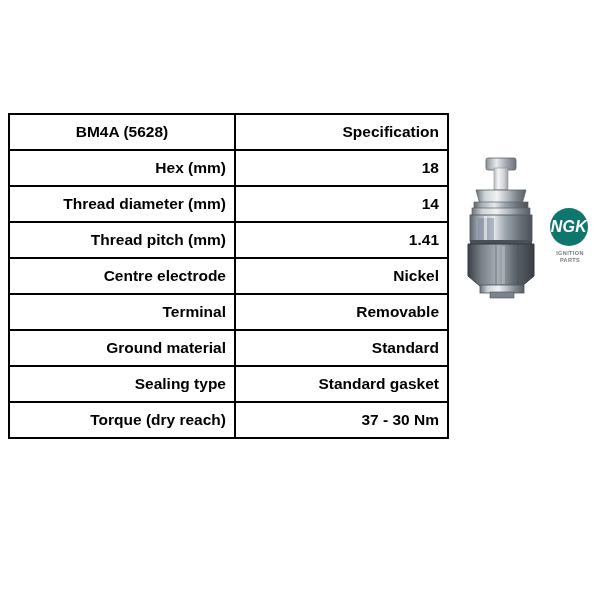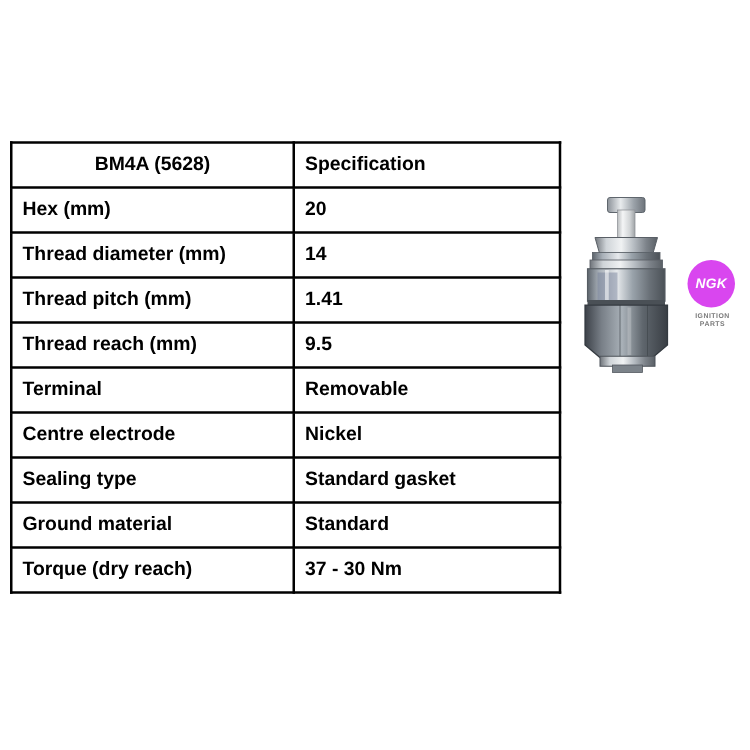--- a/index.html
+++ b/index.html
@@ -36,25 +36,25 @@
     height: 34px;
     padding: 0 8px;
     font-size: 15.5px;
     font-weight: bold;
     color: #000000;
     line-height: 1.1;
     vertical-align: middle;
   }
   td.label-cell {
     width: 208px;
-    text-align: left;
+    text-align: right;
   }
   td.value-cell {
     width: 195px;
-    text-align: left;
+    text-align: right;
   }
   tr.header-row td.label-cell {
     text-align: center;
   }
   
   .plug-figure {
     position: absolute;
     left: 440px;
     top: 152px;
     width: 130px;
@@ -63,23 +63,23 @@
   .plug-svg {
     display: block;
   }
   .ngk-badge {
     position: absolute;
     left: 110px;
     top: 56px;
     width: 38px;
     height: 38px;
     border-radius: 50%;
-    background: #d946ef;
+    background: #0f766e;
     color: #ffffff;
-    font-size: 11px;
+    font-size: 16px;
     font-weight: bold;
     font-style: italic;
     display: flex;
     align-items: center;
     justify-content: center;
     letter-spacing: 0.3px;
     text-align: center;
   }
   .ngk-caption {
     position: absolute;
@@ -101,49 +101,45 @@
 
   <div class="spec-table-wrap">
     <table class="spec-table">
       <tbody>
         <tr class="header-row">
           <td class="label-cell">BM4A (5628)</td>
           <td class="value-cell">Specification</td>
         </tr>
         <tr>
           <td class="label-cell">Hex (mm)</td>
-          <td class="value-cell">20</td>
+          <td class="value-cell">18</td>
         </tr>
         <tr>
           <td class="label-cell">Thread diameter (mm)</td>
           <td class="value-cell">14</td>
         </tr>
         <tr>
           <td class="label-cell">Thread pitch (mm)</td>
           <td class="value-cell">1.41</td>
         </tr>
         <tr>
-          <td class="label-cell">Thread reach (mm)</td>
-          <td class="value-cell">9.5</td>
+          <td class="label-cell">Centre electrode</td>
+          <td class="value-cell">Nickel</td>
         </tr>
         <tr>
           <td class="label-cell">Terminal</td>
           <td class="value-cell">Removable</td>
         </tr>
         <tr>
-          <td class="label-cell">Centre electrode</td>
-          <td class="value-cell">Nickel</td>
+          <td class="label-cell">Ground material</td>
+          <td class="value-cell">Standard</td>
         </tr>
         <tr>
           <td class="label-cell">Sealing type</td>
           <td class="value-cell">Standard gasket</td>
-        </tr>
-        <tr>
-          <td class="label-cell">Ground material</td>
-          <td class="value-cell">Standard</td>
         </tr>
         <tr>
           <td class="label-cell">Torque (dry reach)</td>
           <td class="value-cell">37 - 30 Nm</td>
         </tr>
       </tbody>
     </table>
   </div>
 
   <div class="plug-figure">

